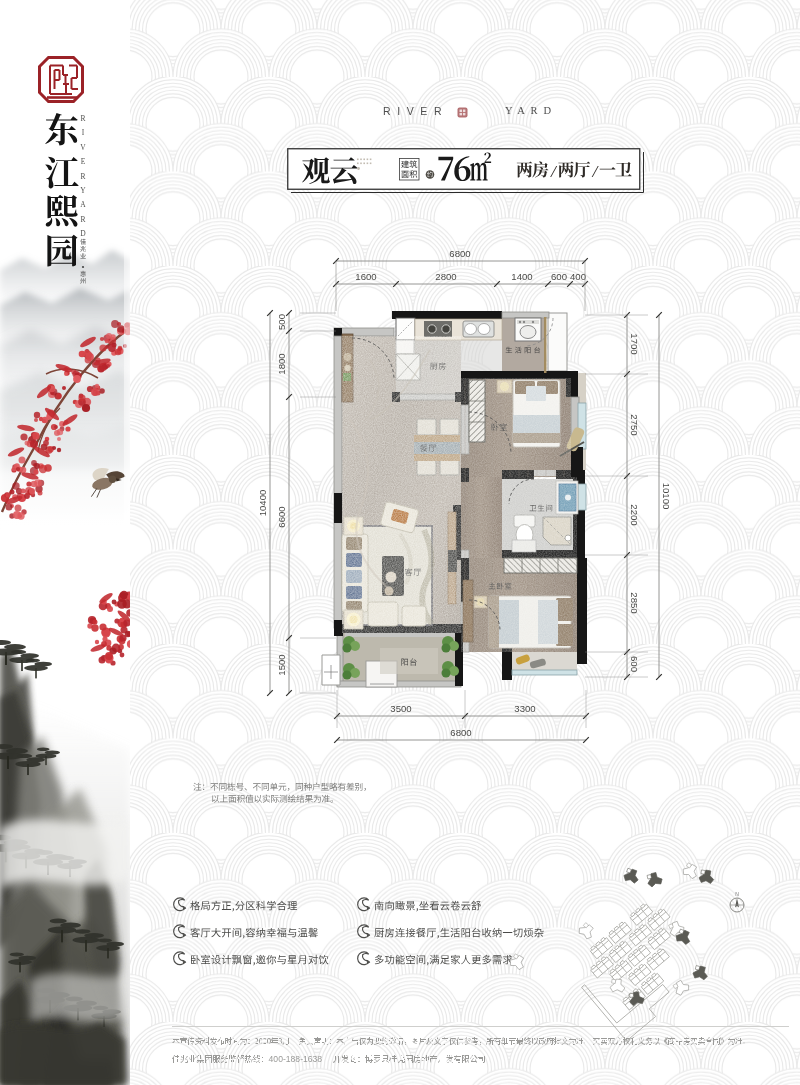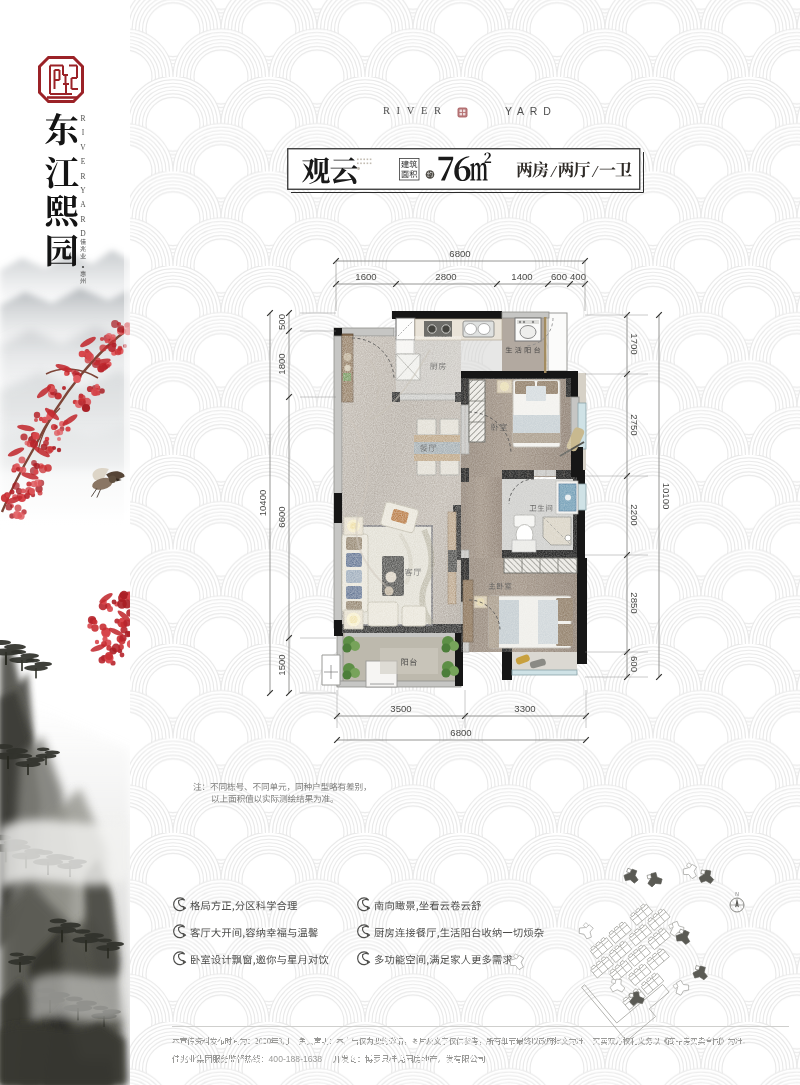--- a/index.html
+++ b/index.html
@@ -485,22 +485,22 @@
     <text x="83" y="207.4" font-family="Liberation Serif,serif" font-size="7.5" fill="#50504e" text-anchor="middle">A</text>
     <text x="83" y="221.8" font-family="Liberation Serif,serif" font-size="7.5" fill="#50504e" text-anchor="middle">R</text>
     <text x="83" y="236.2" font-family="Liberation Serif,serif" font-size="7.5" fill="#50504e" text-anchor="middle">D</text>
     <path d="M81.7 238.8C81.3 239.8 80.8 240.7 80.2 241.3C80.3 241.4 80.5 241.6 80.5 241.7C80.7 241.5 80.9 241.3 81.0 241.1V244.5H81.5V240.3C81.7 239.9 81.9 239.4 82.1 238.9ZM83.7 238.8V239.6H82.3V240.0H83.7V240.9H82.0V241.4H85.8V240.9H84.2V240.0H85.5V239.6H84.2V238.8ZM83.7 241.6V242.3H82.2V242.8H83.7V243.8H81.8V244.3H86.0V243.8H84.2V242.8H85.7V242.3H84.2V241.6Z" fill="#454545"></path>
     <path d="M80.5 246.8C80.9 247.2 81.3 247.9 81.4 248.3L81.9 248.0C81.7 247.6 81.3 247.0 80.9 246.6ZM85.2 246.5C85.0 247.0 84.6 247.6 84.2 248.1L84.6 248.3C84.9 247.9 85.3 247.3 85.7 246.7ZM83.5 246.1V250.8C83.5 251.5 83.7 251.6 84.2 251.6C84.4 251.6 85.1 251.6 85.3 251.6C85.8 251.6 85.9 251.4 86.0 250.6C85.8 250.6 85.6 250.5 85.5 250.4C85.5 251.0 85.5 251.2 85.2 251.2C85.1 251.2 84.4 251.2 84.3 251.2C84.0 251.2 84.0 251.1 84.0 250.8V249.0C84.6 249.3 85.3 249.8 85.6 250.1L85.9 249.7C85.5 249.4 84.7 248.9 84.1 248.5L84.0 248.7V246.1ZM82.1 246.1V248.4L82.1 248.8C81.5 249.1 80.7 249.4 80.3 249.6L80.5 250.0C81.0 249.8 81.5 249.5 82.1 249.3C82.0 250.1 81.6 250.8 80.3 251.3C80.4 251.4 80.6 251.6 80.6 251.7C82.4 251.0 82.6 249.8 82.6 248.5V246.1Z" fill="#454545"></path>
     <path d="M85.3 254.6C85.0 255.3 84.6 256.2 84.3 256.8L84.7 257.0C85.0 256.4 85.4 255.6 85.7 254.8ZM80.5 254.7C80.8 255.4 81.2 256.4 81.4 256.9L81.8 256.8C81.6 256.2 81.3 255.3 80.9 254.6ZM83.6 253.3V258.1H82.6V253.3H82.1V258.1H80.4V258.6H85.8V258.1H84.1V253.3Z" fill="#454545"></path>
     <circle cx="83" cy="267" r="1.1" fill="#454545"></circle>
     <path d="M81.6 275.0V275.8C81.6 276.3 81.8 276.4 82.5 276.4C82.7 276.4 83.8 276.4 83.9 276.4C84.5 276.4 84.6 276.2 84.7 275.5C84.6 275.5 84.4 275.5 84.3 275.4C84.3 275.9 84.2 276.0 83.9 276.0C83.7 276.0 82.7 276.0 82.5 276.0C82.2 276.0 82.1 276.0 82.1 275.8V275.0ZM82.5 274.9C82.9 275.1 83.3 275.4 83.6 275.6L83.9 275.3C83.6 275.1 83.2 274.8 82.8 274.6ZM84.7 275.1C85.0 275.4 85.3 275.9 85.4 276.3L85.8 276.1C85.7 275.8 85.4 275.3 85.1 274.9ZM80.9 274.9C80.8 275.3 80.6 275.8 80.3 276.1L80.7 276.3C81.0 276.0 81.2 275.5 81.3 275.1ZM80.5 274.2 80.5 274.6C81.6 274.6 83.4 274.6 85.1 274.5C85.2 274.6 85.4 274.8 85.5 274.9L85.8 274.6C85.5 274.3 84.9 273.9 84.3 273.7H85.3V272.0H83.3V271.6H85.7V271.2H83.3V270.8H82.8V271.2H80.5V271.6H82.8V272.0H80.9V273.7H82.8V274.2ZM81.3 273.0H82.8V273.4H81.3ZM83.3 273.0H84.8V273.4H83.3ZM81.3 272.3H82.8V272.7H81.3ZM83.3 272.3H84.8V272.7H83.3ZM84.0 273.9C84.1 274.0 84.3 274.1 84.5 274.2L83.3 274.2V273.7H84.3Z" fill="#454545"></path>
     <path d="M81.5 278.1V280.0C81.5 281.2 81.4 282.4 80.3 283.3C80.5 283.4 80.6 283.6 80.7 283.7C81.8 282.7 81.9 281.3 81.9 280.0V278.1ZM83.2 278.2V283.3H83.7V278.2ZM85.1 278.1V283.6H85.5V278.1ZM80.8 279.5C80.7 280.1 80.5 280.7 80.2 281.2L80.6 281.3C80.9 280.9 81.0 280.2 81.2 279.6ZM82.1 279.8C82.3 280.3 82.5 280.9 82.5 281.3L83.0 281.2C82.9 280.8 82.7 280.1 82.5 279.6ZM83.8 279.7C84.1 280.2 84.4 280.9 84.5 281.3L84.9 281.1C84.8 280.7 84.5 280.0 84.2 279.6Z" fill="#454545"></path>
   </svg>
-<div class="abs" style="left:383px;top:105px;font-family:Liberation Serif, serif;font-size:10.5px;letter-spacing:6.6px;color:#4e4e4e;text-align:right;">RIVER</div>
-<div class="abs" style="left:505px;top:105px;font-family:Liberation Sans, sans-serif;font-size:10.5px;letter-spacing:5.8px;color:#4e4e4e;">YARD</div>
+<div class="abs" style="left:383px;top:105px;font-family:Liberation Sans, sans-serif;font-size:10.5px;letter-spacing:6.6px;color:#4e4e4e;text-align:right;">RIVER</div>
+<div class="abs" style="left:505px;top:105px;font-family:Liberation Serif, serif;font-size:10.5px;letter-spacing:5.8px;color:#4e4e4e;">YARD</div>
 <svg class="abs" style="left:457px;top:107px" width="11" height="11">
     <rect x="0.5" y="0.5" width="10" height="10" rx="2" fill="#b47173"></rect>
     <g fill="#fff" opacity="0.75">
       <rect x="2.5" y="2.5" width="2.6" height="2.6"></rect>
       <rect x="6" y="2.5" width="2.4" height="2.6"></rect>
       <rect x="2.5" y="6" width="2.6" height="2.4"></rect>
       <rect x="6" y="6" width="2.4" height="2.4"></rect>
     </g>
   </svg>
 <svg class="abs" style="left:287px;top:148px" width="390" height="52">

